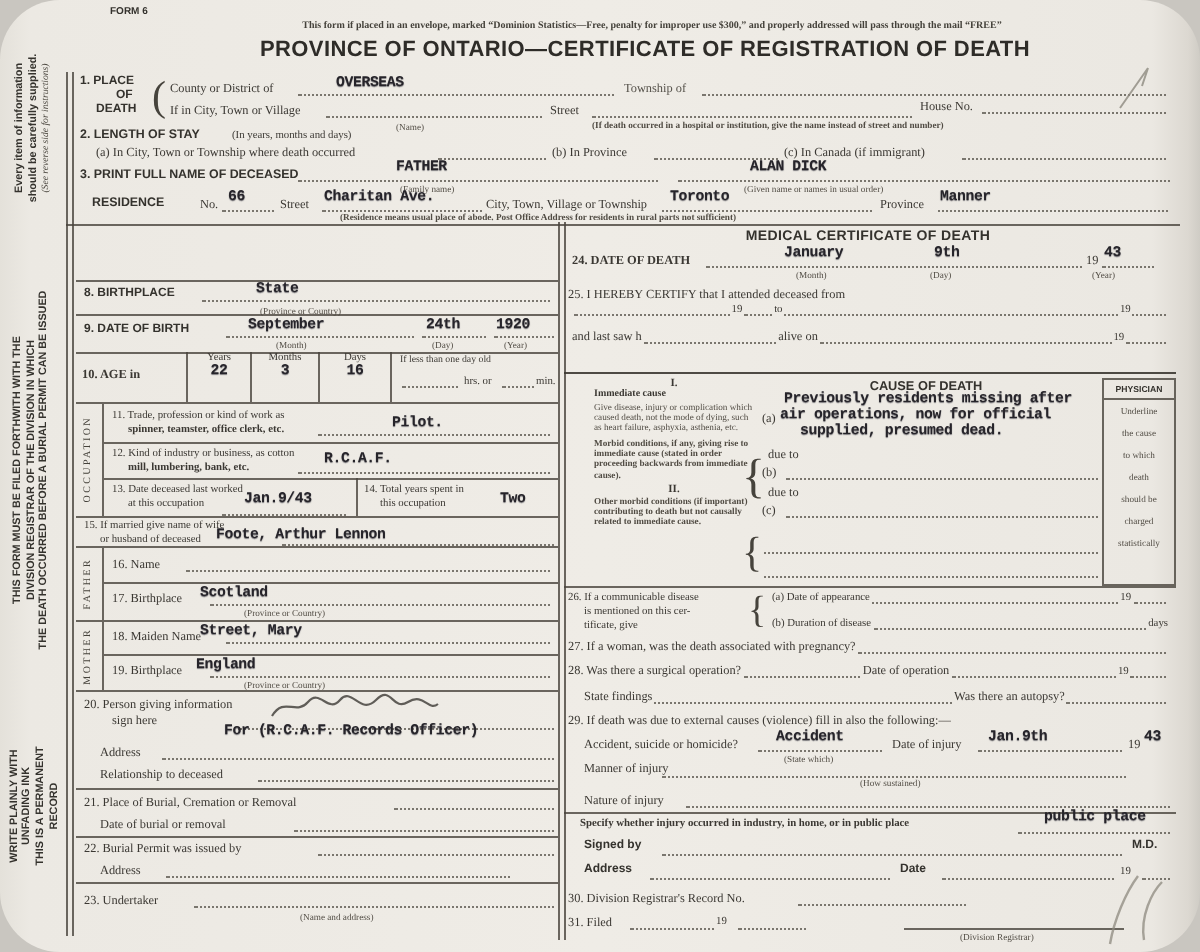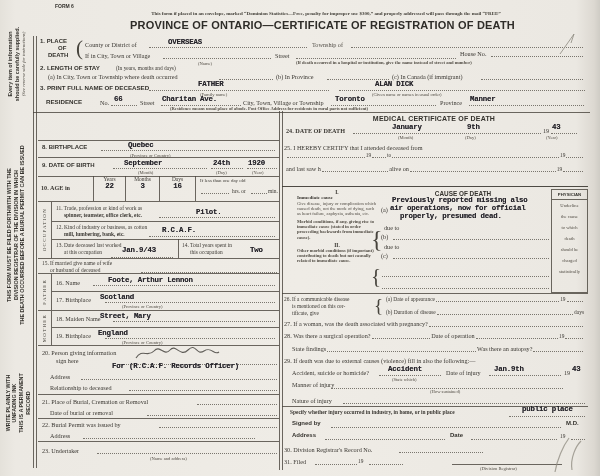--- a/index.html
+++ b/index.html
@@ -1,21 +1,21 @@
 <!DOCTYPE html>
 <html><head>
 <meta charset="utf-8">
 <style>
   *{margin:0;padding:0;box-sizing:border-box}
   html,body{background:#c9c6c0}
   body{width:600px;height:476px;position:relative}
   #paper{
     position:absolute;left:0;top:0;width:600px;height:476px;overflow:hidden;
     background:linear-gradient(90deg,#e4e1da 0,#ece9e3 2.5%,#efece6 50%,#ebe8e2 96%,#dcd8d1 99%,#cfccc5 100%);
-    font-family:"Liberation Serif",serif;color:#3b3833;
+    font-family:"Liberation Serif",serif;color:#3b3833;border-radius:30px;
     --ln:rgba(72,68,60,.8);--dt:rgba(72,68,60,.7);
   }
   .abs{position:absolute}
   .f{position:absolute;display:flex;align-items:flex-end}
   .d{flex:1;border-bottom:1px dotted var(--dt);height:7px;margin:0 1px;min-width:4px}
   .df{display:inline-block;border-bottom:1px dotted var(--dt);height:7px;margin:0 1px}
   .hl{position:absolute;border-top:1px solid var(--ln);height:0}
   .hl2{position:absolute;border-top:1.4px solid rgba(60,57,50,.9);height:0}
   .vl2{position:absolute;border-left:1px solid var(--ln);width:0}
   .s{font-size:6.2px;white-space:nowrap}
@@ -114,21 +114,21 @@
   <i class="abs df" style="left:468px;top:99px;width:115px"></i>
   <span class="abs n sb" style="left:170px;top:106px">(Residence means usual place of abode.  Post Office Address for residents in rural parts not sufficient)</span>
   <div class="hl" style="left:33px;top:111.5px;width:557px"></div>
 
   <div class="abs" style="left:38px;top:112px;width:241px;height:28px;display:flex">
   </div>
   <div class="hl" style="left:38px;top:140px;width:241px"></div>
 
   <div class="abs g" style="left:42px;top:144px;font-size:6px">8. BIRTHPLACE</div>
   <i class="abs df" style="left:100px;top:144px;width:174px"></i>
-  <span class="abs t" style="left:128px;top:141px">Quebec</span>
+  <span class="abs t" style="left:128px;top:141px">State</span>
   <span class="abs n" style="left:130px;top:152.5px">(Province or Country)</span>
   <div class="hl" style="left:38px;top:157px;width:241px"></div>
 
   <div class="abs g" style="left:42px;top:162px;font-size:6px">9. DATE OF BIRTH</div>
   <i class="abs df" style="left:112px;top:162px;width:94px"></i>
   <i class="abs df" style="left:210px;top:162px;width:32px"></i>
   <i class="abs df" style="left:246px;top:162px;width:30px"></i>
   <span class="abs t" style="left:124px;top:159px">September</span>
   <span class="abs n" style="left:138px;top:170px">(Month)</span>
   <span class="abs t" style="left:213px;top:159px">24th</span>
@@ -191,21 +191,21 @@
   <span class="abs s ss" style="left:42px;top:260px">15. If married give name of wife</span>
   <span class="abs s ss" style="left:50px;top:266.5px">or husband of deceased</span>
   <i class="abs df" style="left:140px;top:266px;width:136px"></i>
   <div class="hl" style="left:38px;top:273px;width:241px"></div>
 
   <div class="abs" style="left:38px;top:274px;width:14px;height:36px;border-right:1px solid var(--ln);display:flex;align-items:center;justify-content:center">
     <span class="vtext" style="font-size:5px;letter-spacing:1.2px;color:#45423b">FATHER</span>
   </div>
   <span class="abs s" style="left:56px;top:279px">16. Name</span>
   <i class="abs df" style="left:92px;top:279px;width:182px"></i>
-  <span class="abs t" style="left:108px;top:276px">Foote, Arthur Lennon</span>
+  <span class="abs t" style="left:108px;top:264px">Foote, Arthur Lennon</span>
   <div class="hl" style="left:52px;top:291px;width:227px"></div>
   <span class="abs s" style="left:56px;top:296px">17. Birthplace</span>
   <i class="abs df" style="left:104px;top:296px;width:170px"></i>
   <span class="abs t" style="left:100px;top:293px">Scotland</span>
   <span class="abs n" style="left:122px;top:304px">(Province or Country)</span>
   <div class="hl" style="left:38px;top:310px;width:241px"></div>
 
   <div class="abs" style="left:38px;top:311px;width:14px;height:34px;border-right:1px solid var(--ln);display:flex;align-items:center;justify-content:center">
     <span class="vtext" style="font-size:5px;letter-spacing:1.2px;color:#45423b">MOTHER</span>
   </div>
@@ -283,24 +283,24 @@
 
   <div class="abs" style="left:297px;top:189px;width:80px;height:104px;line-height:1.12">
     <div class="ctr sb" style="font-size:5.5px">I.</div>
     <div class="sb" style="font-size:5px">Immediate cause</div>
     <div class="n" style="white-space:normal">Give disease, injury or complication which caused death, not the mode of dying, such as heart failure, asphyxia, asthenia, etc.</div>
     <div class="n sb" style="white-space:normal;margin-top:3px">Morbid conditions, if any, giving rise to immediate cause (stated in order proceeding backwards from immediate cause).</div>
     <div class="ctr sb" style="font-size:5.5px;margin-top:2px">II.</div>
     <div class="n sb" style="white-space:normal">Other morbid conditions (if important) contributing to death but not causally related to immediate cause.</div>
   </div>
   <div class="abs g ctr" style="left:388px;top:190px;width:150px;font-size:6.4px">CAUSE OF DEATH</div>
-  <span class="abs t" style="left:392px;top:196px">Previously reported missing also</span>
+  <span class="abs t" style="left:392px;top:196px">Previously residents missing after</span>
   <span class="abs s" style="left:381px;top:206px">(a)</span>
   <span class="abs t" style="left:390px;top:204px">air operations, now for official</span>
-  <span class="abs t" style="left:400px;top:212px">properly, presumed dead.</span>
+  <span class="abs t" style="left:400px;top:212px">supplied, presumed dead.</span>
   <span class="abs s" style="left:384px;top:224px">due to</span>
   <span class="abs s" style="left:381px;top:233px">(b)</span>
   <i class="abs df" style="left:392px;top:233px;width:156px"></i>
   <span class="abs s" style="left:384px;top:243px">due to</span>
   <span class="abs s" style="left:381px;top:252px">(c)</span>
   <i class="abs df" style="left:392px;top:252px;width:156px"></i>
   <div class="brace" style="left:371px;top:226px;font-size:24px">{</div>
   <i class="abs df" style="left:381px;top:270px;width:167px"></i>
   <i class="abs df" style="left:381px;top:282px;width:167px"></i>
   <div class="brace" style="left:371px;top:264px;font-size:21px">{</div>

